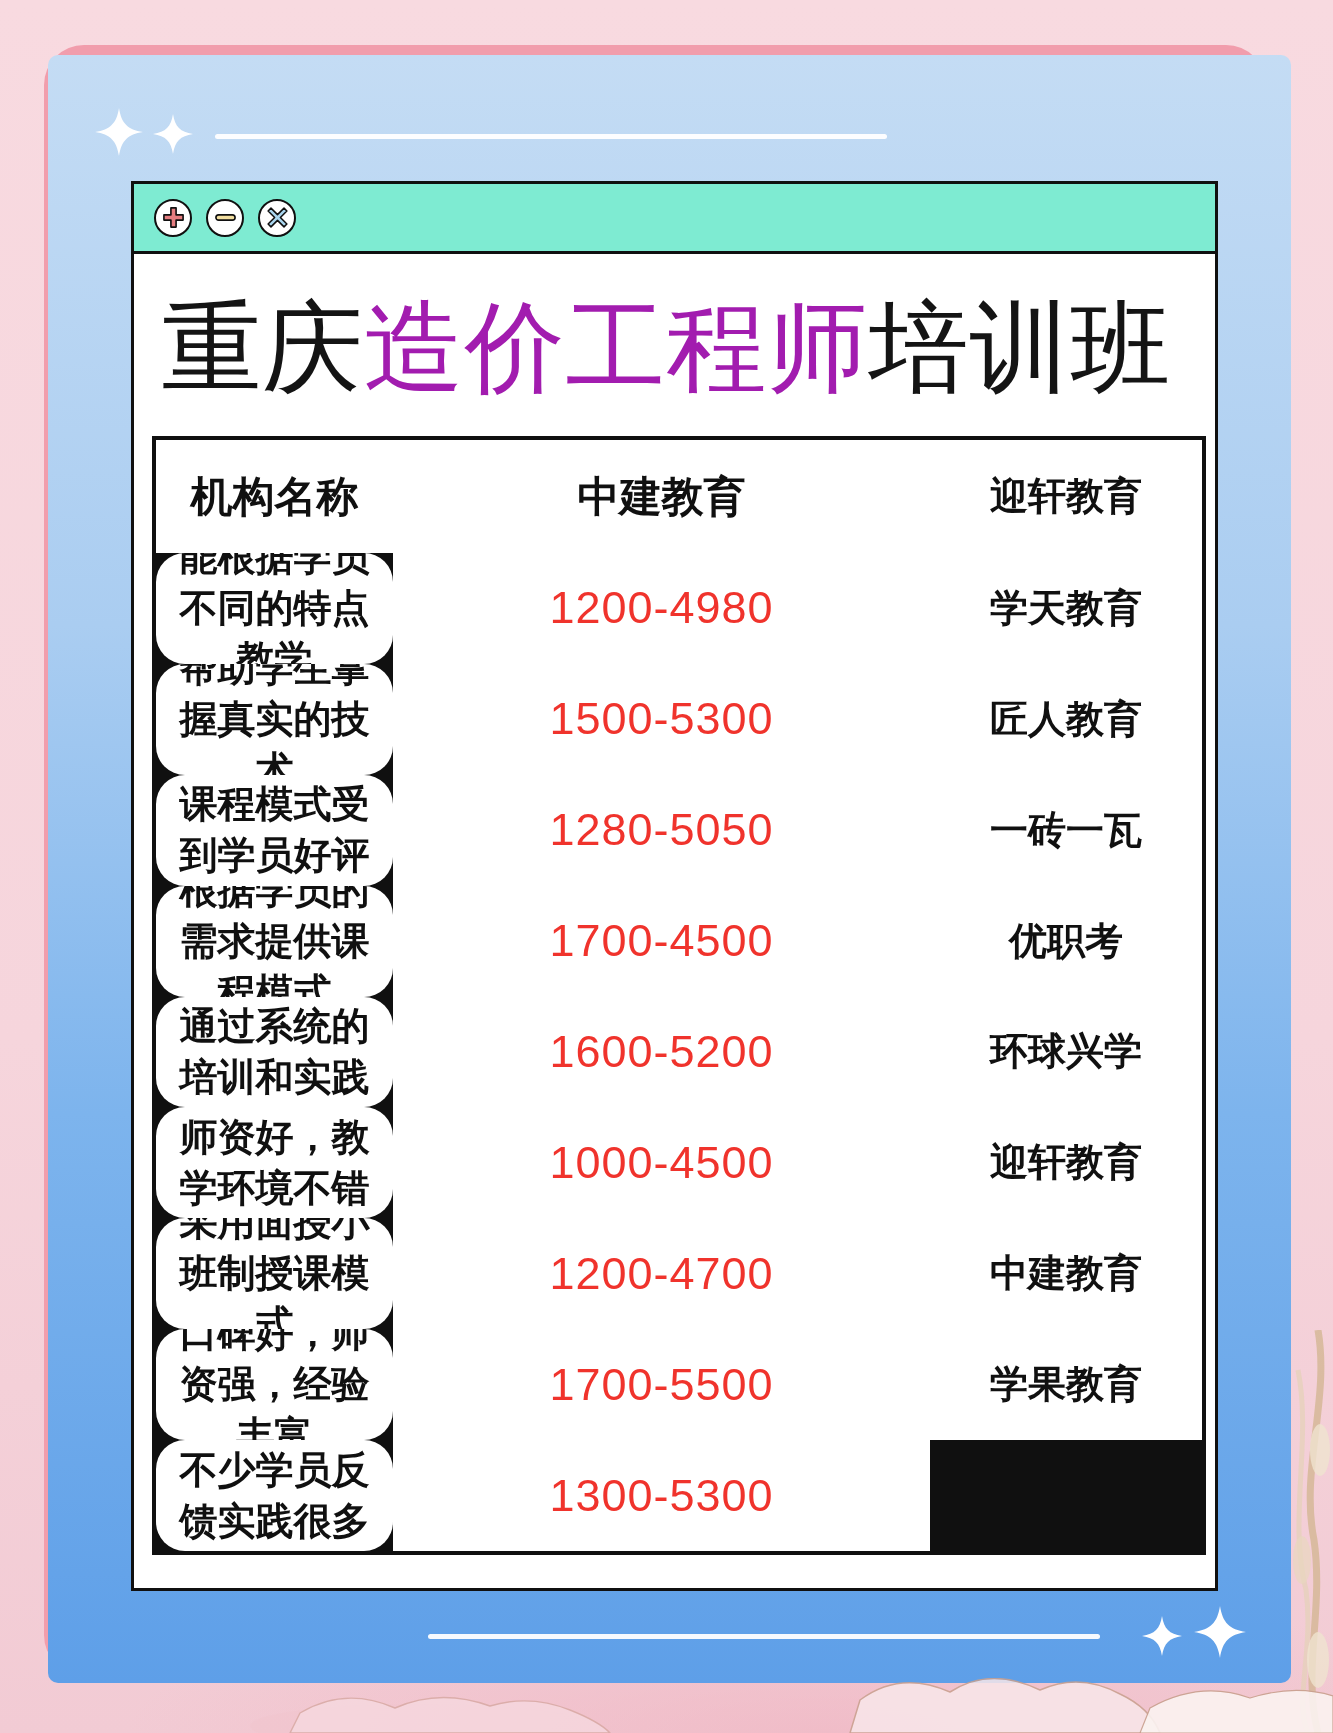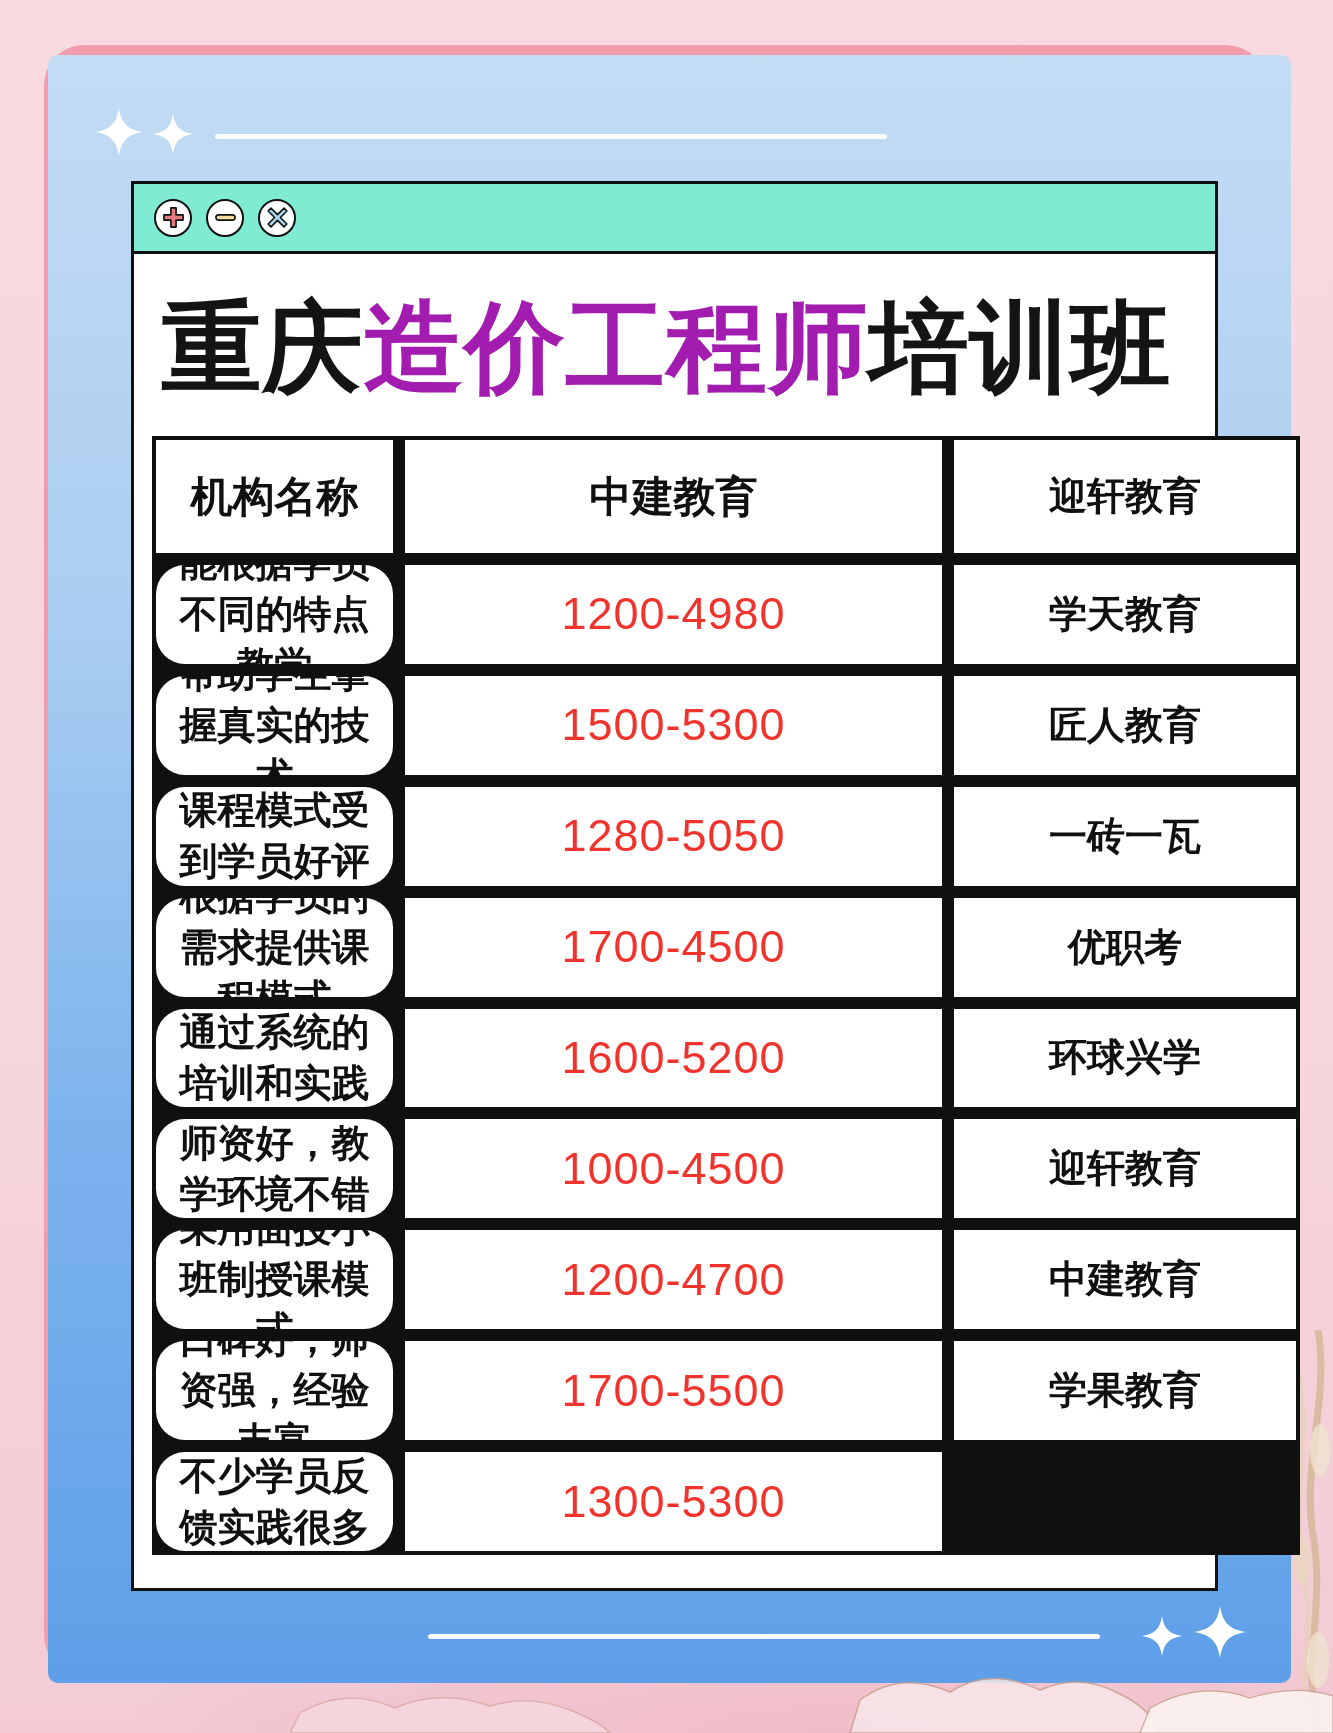--- a/index.html
+++ b/index.html
@@ -28,26 +28,26 @@
   .line-bottom{left:428px;top:1634px;width:672px;}
   .window{position:absolute;left:131px;top:181px;width:1087px;height:1410px;
     background:#FFFFFF;border:3px solid #101010;box-sizing:border-box;z-index:4;}
   .titlebar{height:70px;background:#7EEBD2;border-bottom:3px solid #101010;
     display:flex;align-items:center;gap:14px;padding-left:20px;box-sizing:border-box;}
   .win-btn{width:38px;height:38px;border-radius:50%;background:#FFFFFF;border:2.5px solid #101010;
     display:flex;align-items:center;justify-content:center;box-sizing:border-box;padding:0;cursor:pointer;}
   .win-btn svg{width:23px;height:23px;display:block;}
   .poster-title{position:absolute;left:0;right:16px;top:70px;height:185px;
     display:flex;align-items:center;justify-content:center;
-    font-size:100px;font-weight:700;letter-spacing:1px;white-space:nowrap;
+    font-size:100px;font-weight:400;letter-spacing:1px;white-space:nowrap;
     color:#141414;line-height:1;}
   .poster-title .red{color:#a21caf;}
-  .table{position:absolute;left:152px;top:436px;width:1148px;height:1119px;z-index:5;
+  .table{position:absolute;left:152px;top:436px;width:1054px;height:1119px;z-index:5;
     background:#101010;border:4px solid #101010;box-sizing:border-box;
-    display:grid;grid-template-columns:237px 537px 1fr;grid-template-rows:113px repeat(9,1fr);gap:12px;}
+    display:grid;grid-template-columns:237px 537px 1fr;grid-template-rows:113px repeat(9,1fr);gap:0;}
   .cell{background:#FFFFFF;display:flex;align-items:center;justify-content:center;
     text-align:center;color:#101010;overflow:hidden;}
   .cell.head{font-size:42px;font-weight:800;}
   .cell.name{font-size:38px;font-weight:800;}
   .cell.hl{font-size:38px;font-weight:800;padding:0 6px;border-radius:29px;}
   .cell.price{font-size:45px;font-weight:400;color:#F0332C;letter-spacing:1px;}
   .deco-svg{position:absolute;z-index:1;}
   .bottom-waves{left:0;top:1678px;width:1333px;height:55px;z-index:3;}
   .right-sprig{left:1278px;top:1330px;width:55px;height:403px;z-index:1;}
 </style>

